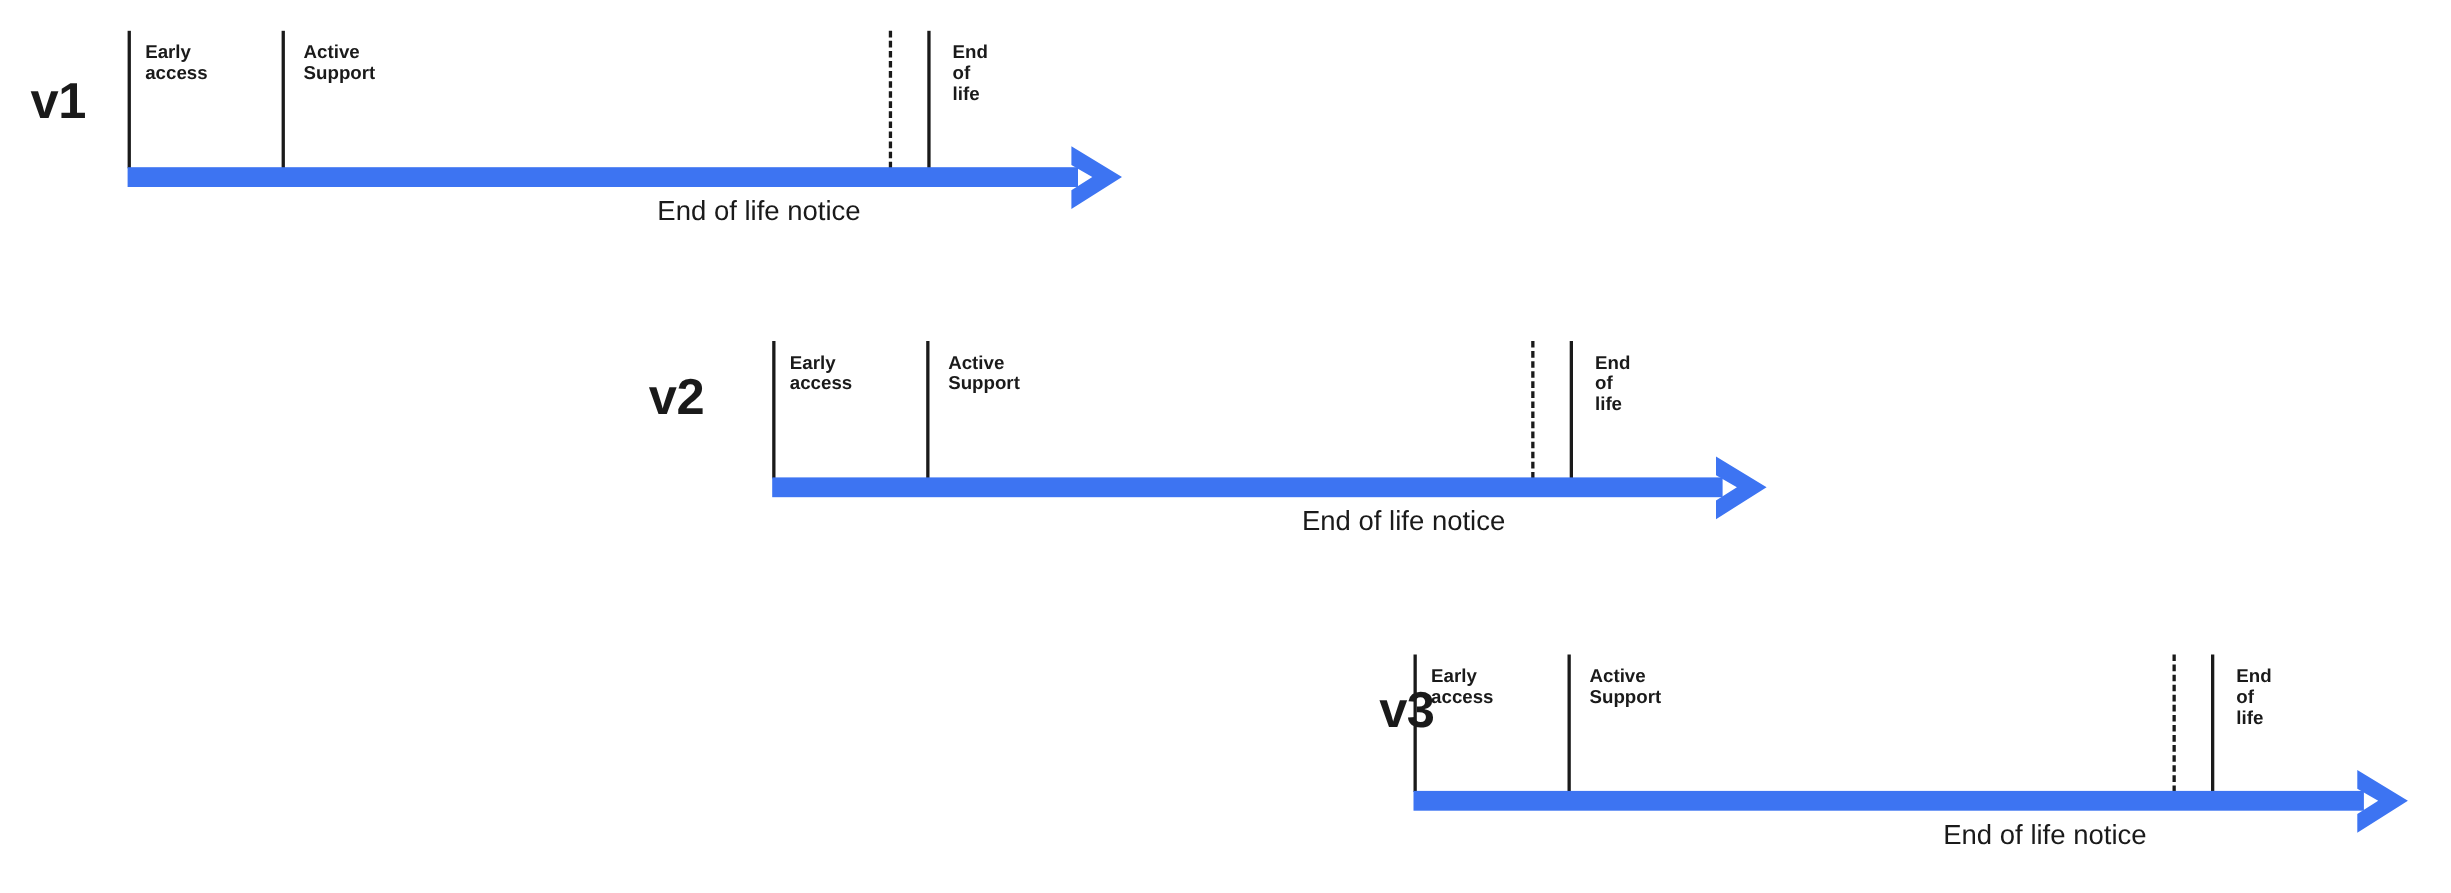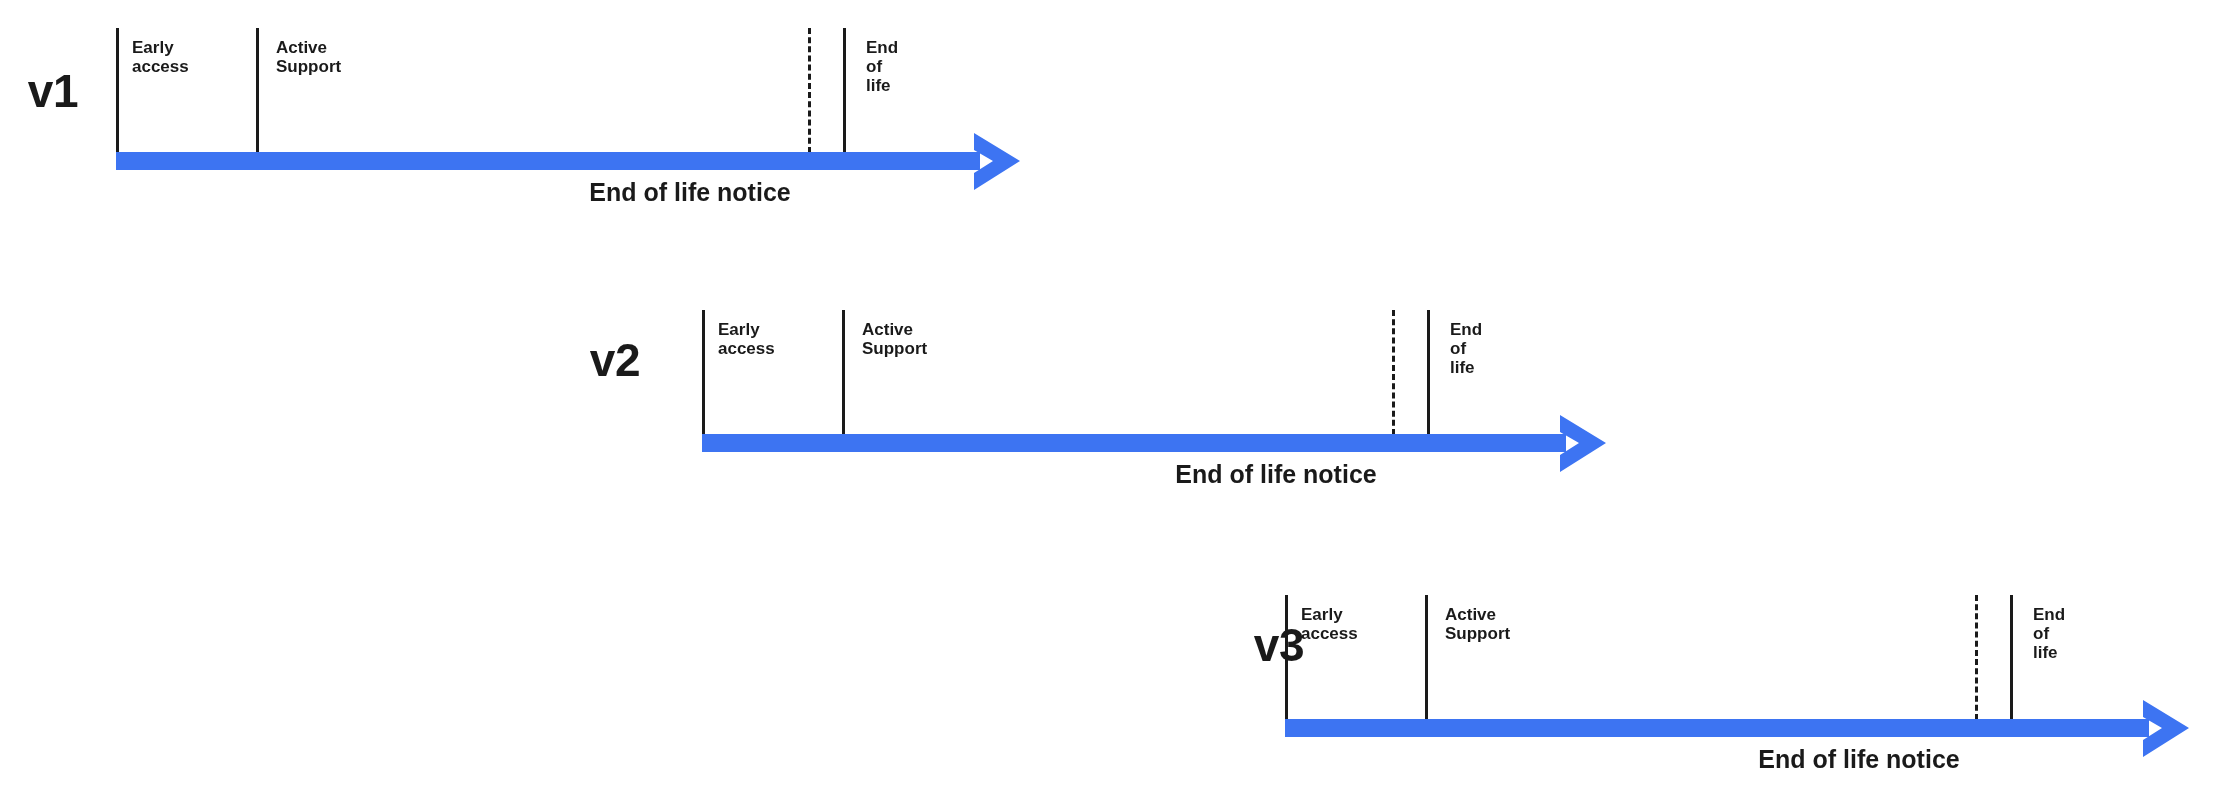--- a/index.html
+++ b/index.html
@@ -56,21 +56,21 @@
   }
   .arrowhead{
     position:absolute;
     display:block;
     overflow:visible;
   }
 
   .notice-label{
     position:absolute;
     font-size:25px;
-    font-weight:700;
+    font-weight:400;
     color:#1a1a1a;
     white-space:nowrap;
     text-align:center;
     transform:translateX(-50%);
   }
 </style>
 </head>
 <body>
 
 <div class="stage">

